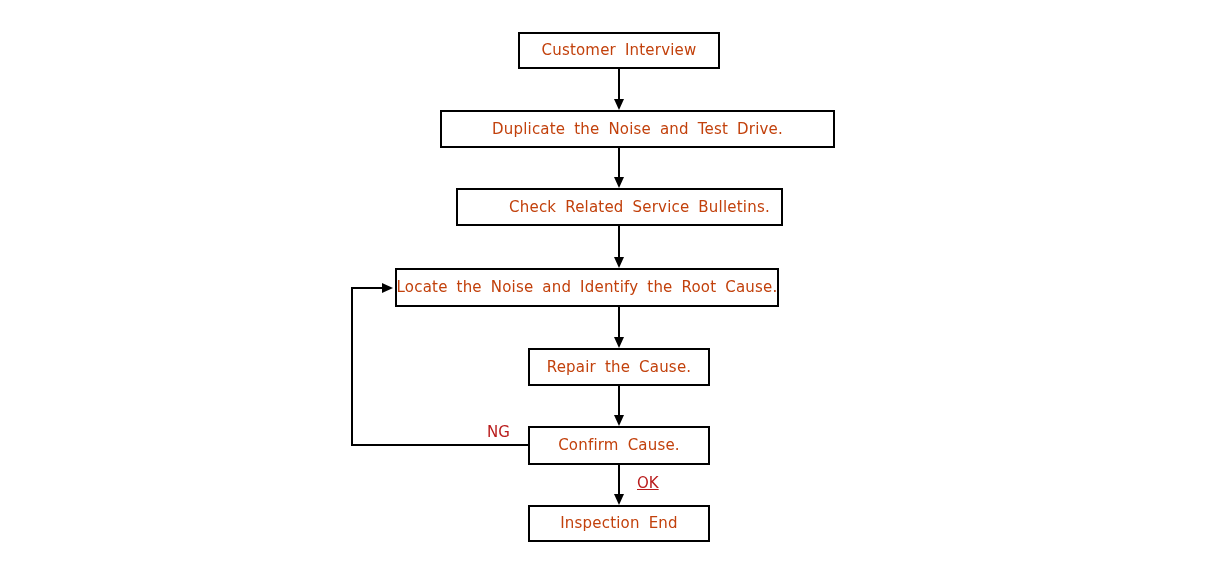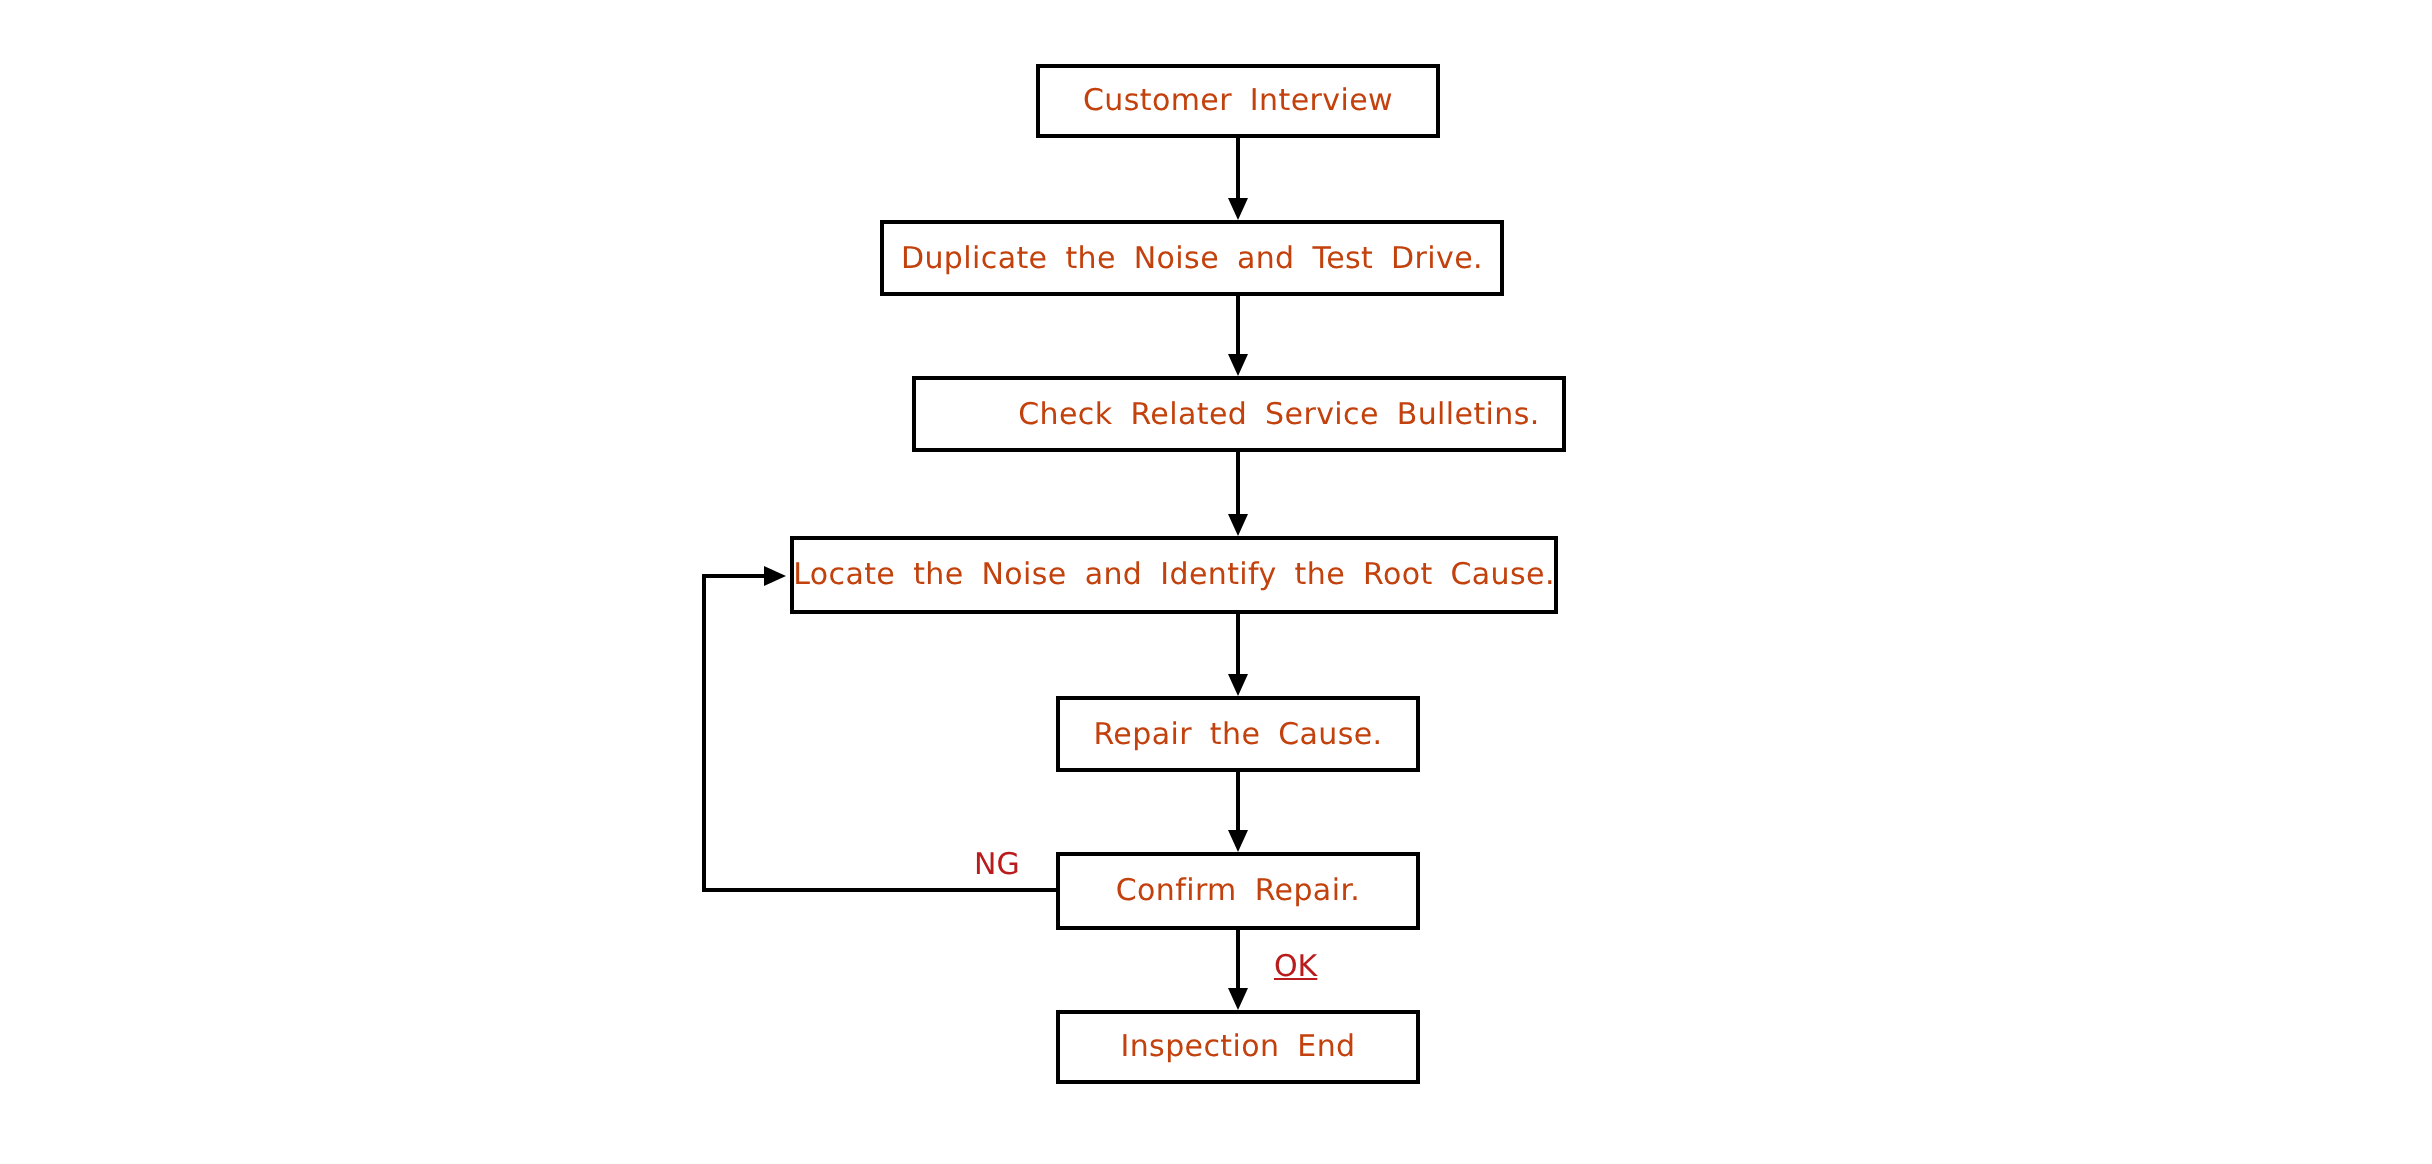--- a/index.html
+++ b/index.html
@@ -74,21 +74,21 @@
 
 <div id="canvas">
 
   <div class="node" style="left:518px; top:32px; width:202px; height:37px;">
     <span>Customer Interview</span>
   </div>
 
   <div class="edge-v" style="left:618px; top:69px; height:30px;"></div>
   <div class="arrow-down" style="left:614px; top:99px;"></div>
 
-  <div class="node" style="left:440px; top:110px; width:312px; height:38px;">
+  <div class="node" style="left:440px; top:110px; width:395px; height:38px;">
     <span>Duplicate the Noise and Test Drive.</span>
   </div>
 
   <div class="edge-v" style="left:618px; top:148px; height:29px;"></div>
   <div class="arrow-down" style="left:614px; top:177px;"></div>
 
   <div class="node" style="left:456px; top:188px; width:327px; height:38px;padding-left:40px;">
     <span>Check Related Service Bulletins.</span>
   </div>
 
@@ -103,21 +103,21 @@
   <div class="arrow-down" style="left:614px; top:337px;"></div>
 
   <div class="node" style="left:528px; top:348px; width:182px; height:38px;">
     <span>Repair the Cause.</span>
   </div>
 
   <div class="edge-v" style="left:618px; top:386px; height:29px;"></div>
   <div class="arrow-down" style="left:614px; top:415px;"></div>
 
   <div class="node" style="left:528px; top:426px; width:182px; height:39px;">
-    <span>Confirm Repair.</span>
+    <span>Confirm Cause.</span>
   </div>
 
   <div class="edge-h" style="left:351px; top:444px; width:179px;"></div>
 
   <div class="edge-v" style="left:351px; top:287px; height:159px;"></div>
 
   <div class="edge-h" style="left:351px; top:287px; width:33px;"></div>
   <div class="arrow-right" style="left:382px; top:283px;"></div>
 
   <div class="edge-label" style="left:487px; top:425px;">NG</div>

